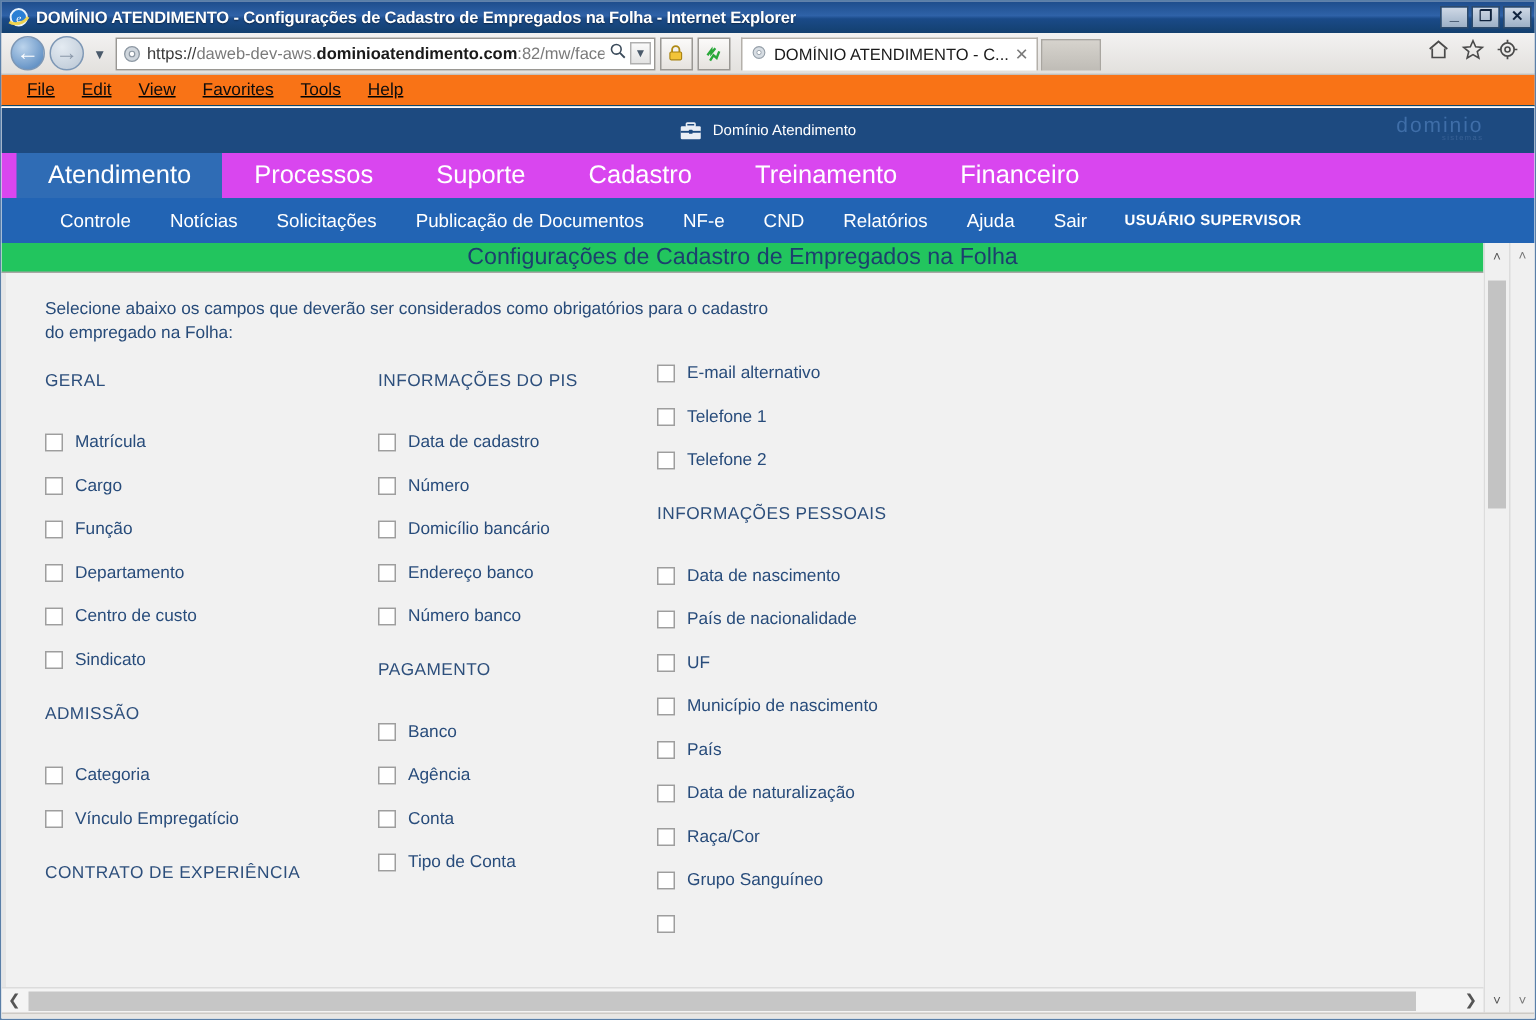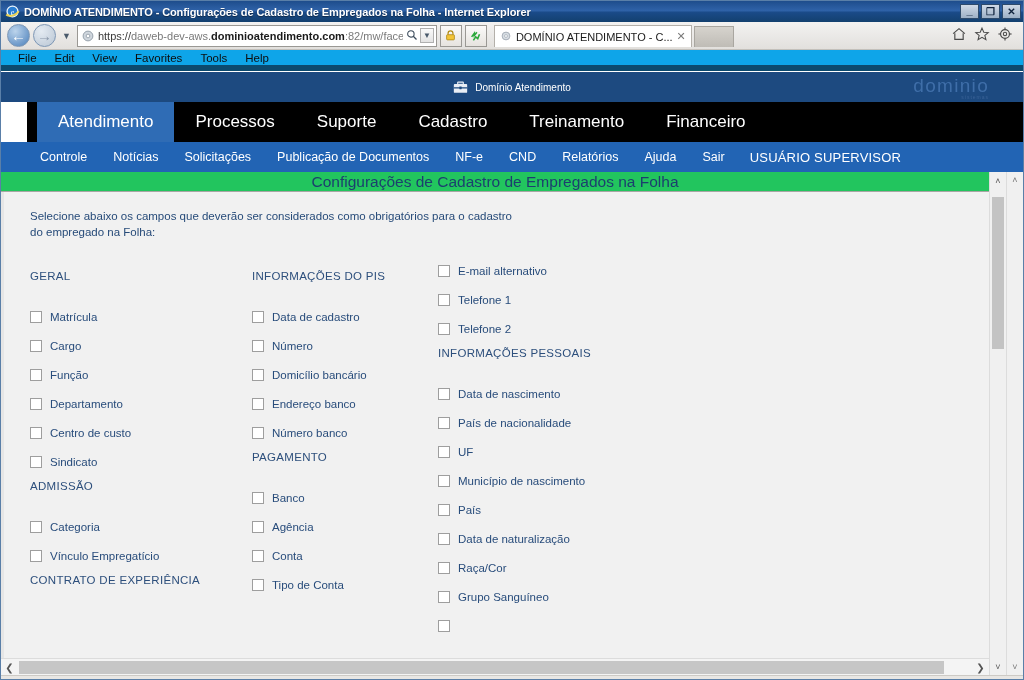--- a/index.html
+++ b/index.html
@@ -95,24 +95,25 @@
   .ie-newtab {
     width: 40px; height: 21px;
     background: linear-gradient(to bottom,#d6d3cd,#bfbcb6);
     border: 1px solid #a9a6a0; border-bottom: none;
   }
   .nav-right { margin-left: auto; display: flex; gap: 7px; align-items: center; padding-right: 4px; }
 
   
   .menubar {
     height: 21px; flex: 0 0 21px;
-    background: #0ea5e9;
+    background: #f97316;
     display: flex; align-items: center;
     padding-left: 8px; gap: 0;
-    border-bottom: 6px solid #0c4a6e;
+    border-bottom: 1px solid #0c4a6e;
+    text-decoration: underline;
   }
   .menubar span {
     font-size: 11.5px; color: #0d0d0d;
     padding: 0 9px; line-height: 20px;
   }
 
   
   .viewport {
     flex: 1 1 auto; position: relative;
     display: flex; flex-direction: column;
@@ -128,77 +129,77 @@
     display: flex; align-items: center; justify-content: center;
     position: relative;
   }
   .brand-center { display: flex; align-items: center; gap: 7px; color: #fff; font-size: 10px; }
   .brand-center .bc-ico { width: 15px; height: 13px; }
   .logo-dominio {
     position: absolute; right: 34px; top: 4px;
     text-align: right; line-height: 1;
   }
   .logo-dominio .w {
-    font-size: 19px; color: #3f6ea8; letter-spacing: 1.3px; font-weight: 300;
+    font-size: 14px; color: #3f6ea8; letter-spacing: 1.3px; font-weight: 300;
   }
   .logo-dominio .s { font-size: 5px; color: #3a6296; letter-spacing: 1px; }
 
   .main-nav {
-    background: #000000; height: 40px;
-    display: flex; align-items: stretch; padding-left: 10px; margin-left: 26px;
+    background: #d946ef; height: 30px;
+    display: flex; align-items: stretch; padding-left: 10px;
   }
   .main-nav .mi {
     display: flex; align-items: center;
     padding: 0 21px; color: #fff;
     font-size: 17px; white-space: nowrap;
   }
   .main-nav .mi.active { background: #2f6cb5; }
 
   .sub-nav {
     background: #2264b4; height: 30px;
     display: flex; align-items: center; padding-left: 26px;
   }
   .sub-nav .si {
     color: #fff; font-size: 12.5px;
     padding: 0 13px; white-space: nowrap;
   }
   .sub-nav .user {
-    color: #fff; font-size: 13px;
-    padding: 0 12px; white-space: nowrap; letter-spacing: .2px;
+    color: #fff; font-size: 10px;
+    padding: 0 12px; white-space: nowrap; letter-spacing: .2px; font-weight: bold;
   }
 
   
   .page-title-bar {
     background: #22c55e;
     height: 20px; display: flex; align-items: center; justify-content: center;
     border-bottom: 1px solid #a8a6a4;
   }
   .page-title-bar h1 {
     font-size: 15.5px; font-weight: normal; color: #1c3f6e;
   }
   .content {
     flex: 1 1 auto; background: #f1f1f1;
     padding: 16px 0 0 26px; overflow: hidden;
     border-left: 3px solid #e6e6e6;
     position: relative;
   }
   .intro {
     font-size: 11.5px; color: #274b79; line-height: 16px;
-    margin-bottom: 30px;
+    margin-bottom: 18px;
   }
   .cols { display: flex; }
   .col { display: flex; flex-direction: column; }
   .col.c1 { width: 222px; }
   .col.c2 { width: 186px; }
   .col.c3 { width: 260px; }
   .grp-title {
     font-size: 11.5px; color: #2d4f7c;
     letter-spacing: .3px; margin: 0 0 12px 0;
   }
-  .grp-title.sp { margin-top: 12px; }
+  .grp-title.sp { margin-top: 24px; }
   .cb-row {
     display: flex; align-items: flex-end;
     gap: 8px; height: 29px;
   }
   .cb {
     width: 12px; height: 12px; flex: 0 0 12px;
     border: 1px solid #9e9e9e; background: #fff;
   }
   .cb-lbl { font-size: 11.5px; color: #284c7b; white-space: nowrap; }
   .col.c3 .cb-row { height: 29px; }

